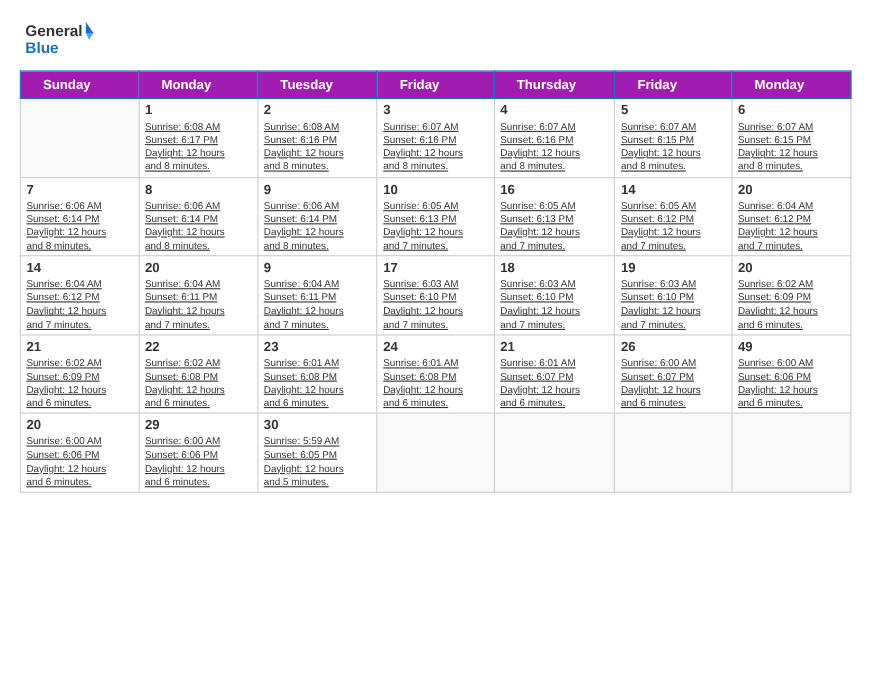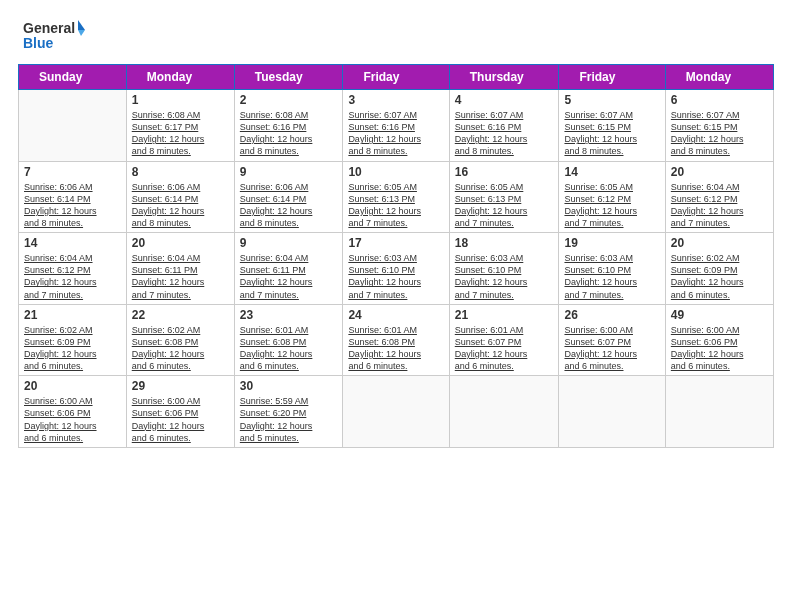--- a/index.html
+++ b/index.html
@@ -320,21 +320,21 @@
           <td>
             <span class="day-number">29</span>
             <div class="day-info" style="white-space: pre-line;">Sunrise: 6:00 AM
 Sunset: 6:06 PM
 Daylight: 12 hours
 and 6 minutes.</div>
           </td>
           <td>
             <span class="day-number">30</span>
             <div class="day-info" style="white-space: pre-line;">Sunrise: 5:59 AM
-Sunset: 6:20 PM
+Sunset: 6:05 PM
 Daylight: 12 hours
 and 5 minutes.</div>
           </td>
           <td class="empty-cell"></td>
           <td class="empty-cell"></td>
           <td class="empty-cell"></td>
           <td class="empty-cell"></td>
         </tr>
       </tbody>
   </table>

